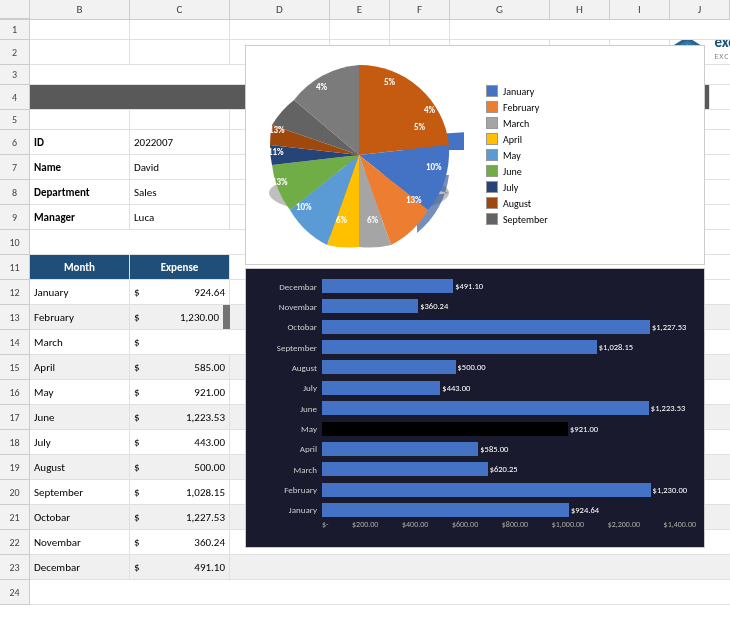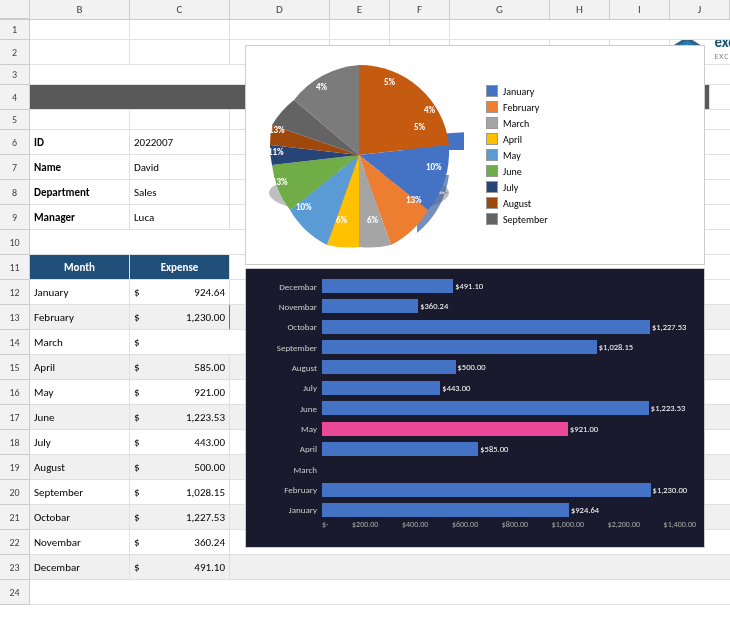--- a/index.html
+++ b/index.html
@@ -393,21 +393,21 @@
 
       <div class="grid-row row-h-25 table-row-odd">
         <div class="cell col-b">January</div>
         <div class="cell" style="width:20px;min-width:20px;border-right:none;">$</div>
         <div class="cell" style="width:80px;min-width:80px;justify-content:flex-end;border-right:1px solid #e0e0e0;">924.64</div>
         <div class="cell" style="flex:1"></div>
       </div>
       <div class="grid-row row-h-25 table-row-even">
         <div class="cell col-b">February</div>
         <div class="cell" style="width:20px;min-width:20px;border-right:none;">$</div>
-        <div class="cell" style="width:80px;min-width:80px;justify-content:flex-end;border-right:1px solid #737373;">1,230.00</div>
+        <div class="cell" style="width:80px;min-width:80px;justify-content:flex-end;border-right:7px solid #737373;">1,230.00</div>
         <div class="cell" style="flex:1"></div>
       </div>
       <div class="grid-row row-h-25 table-row-odd">
         <div class="cell col-b">March</div>
         <div class="cell" style="width:20px;min-width:20px;border-right:none;">$</div>
         <div class="cell" style="flex:1"></div>
       </div>
       <div class="grid-row row-h-25 table-row-even">
         <div class="cell col-b">April</div>
         <div class="cell" style="width:20px;min-width:20px;border-right:none;">$</div>
@@ -612,35 +612,40 @@
               <div class="bar-label">June</div>
               <div class="bar-track">
                 <div class="bar-fill" style="width: 87.395%; background: rgb(68, 114, 196);">
                   <div class="bar-value">$1,223.53</div>
                 </div>
               </div>
             </div>
             <div class="bar-row">
               <div class="bar-label">May</div>
               <div class="bar-track">
-                <div class="bar-fill" style="width: 65.7857%; background: #ec4899; text-decoration: underline;">
+                <div class="bar-fill" style="width: 65.7857%; background: #000000; text-decoration: underline;">
                   <div class="bar-value">$921.00</div>
                 </div>
               </div>
             </div>
             <div class="bar-row">
               <div class="bar-label">April</div>
               <div class="bar-track">
                 <div class="bar-fill" style="width: 41.7857%; background: rgb(68, 114, 196);">
                   <div class="bar-value">$585.00</div>
                 </div>
               </div>
             </div>
             <div class="bar-row">
               <div class="bar-label">March</div>
+              <div class="bar-track">
+                <div class="bar-fill" style="width: 44.3036%; background: rgb(68, 114, 196);">
+                  <div class="bar-value">$620.25</div>
+                </div>
+              </div>
             </div>
             <div class="bar-row">
               <div class="bar-label">February</div>
               <div class="bar-track">
                 <div class="bar-fill" style="width: 87.8571%; background: rgb(68, 114, 196);">
                   <div class="bar-value">$1,230.00</div>
                 </div>
               </div>
             </div>
             <div class="bar-row">

